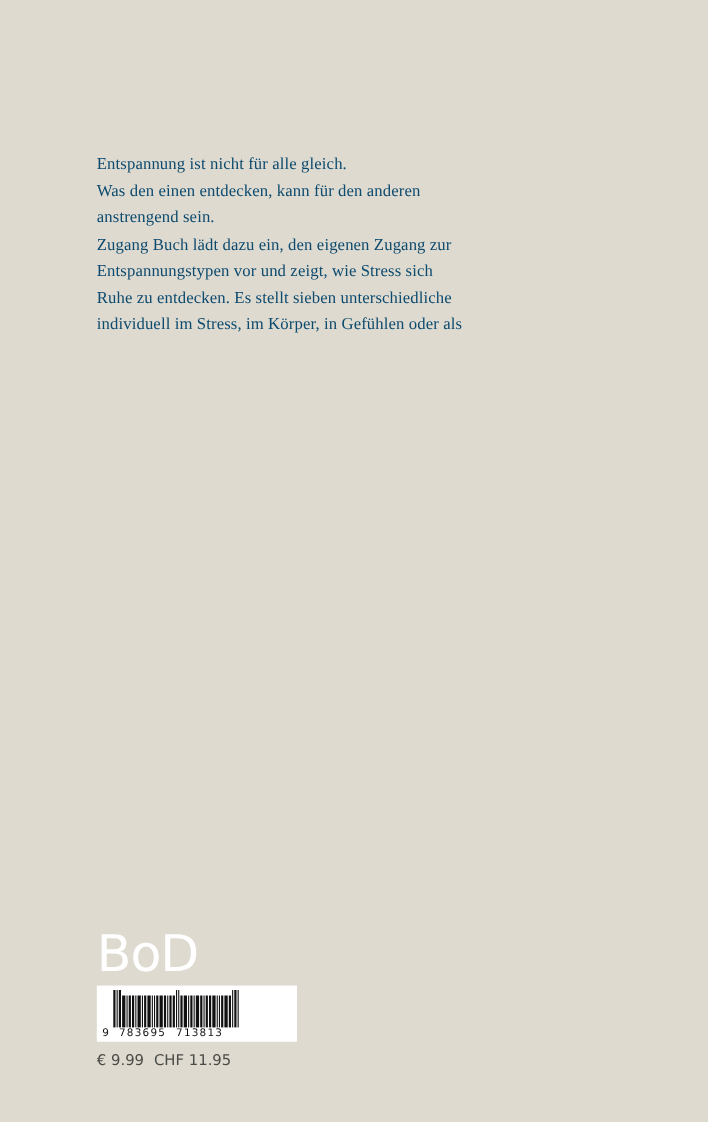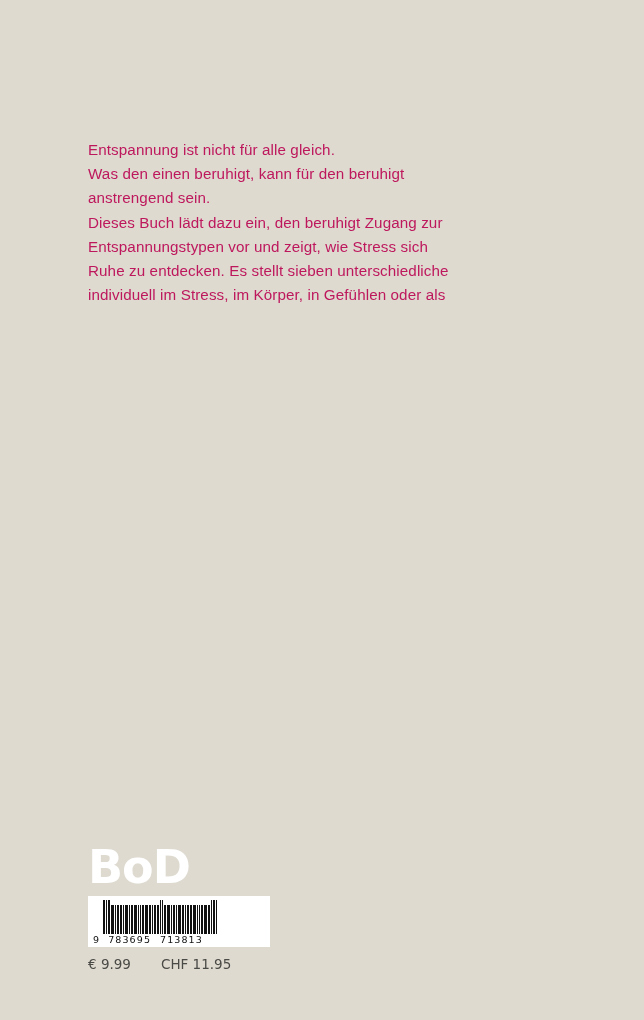--- a/index.html
+++ b/index.html
@@ -17,39 +17,39 @@
   .page {
     position: absolute;
     inset: 0;
     background: #dedad0;
   }
   .blurb {
     position: absolute;
     left: 88px;
     top: 138px;
     width: 460px;
-    color: #be185d;
+    color: #0c4a6e;
     font-size: 15.2px;
     line-height: 24.2px;
-    font-family: Liberation Sans, sans-serif;
+    font-family: Liberation Serif, serif;
     letter-spacing: 0.1px;
   }
   .blurb p {
     margin: 0;
   }
   .publisher-block {
     position: absolute;
     left: 88px;
     bottom: 48px;
     width: 200px;
   }
   .logo {
     color: #ffffff;
     font-family: "DejaVu Sans", sans-serif;
-    font-weight: bold;
+    font-weight: normal;
     font-size: 46px;
     line-height: 46px;
     letter-spacing: -1px;
     margin-bottom: 6px;
     user-select: none;
   }
   .barcode-wrap {
     width: 182px;
     background: #ffffff;
     padding: 4px 4px 2px 4px;
@@ -87,33 +87,33 @@
   }
   .barcode-digits .grp {
     margin-right: 9px;
   }
   .prices {
     margin-top: 9px;
     color: #4a4a46;
     font-family: "DejaVu Sans", sans-serif;
     font-size: 13.5px;
     display: flex;
-    gap: 30px;
+    gap: 9px;
   }
 </style>
 </head>
 <body>
 
 <div class="page">
 
   <div class="blurb">
     <p>Entspannung ist nicht für alle gleich.</p>
-    <p>Was den einen beruhigt, kann für den beruhigt</p>
+    <p>Was den einen entdecken, kann für den anderen</p>
     <p>anstrengend sein.</p>
-    <p>Dieses Buch lädt dazu ein, den beruhigt Zugang zur</p>
+    <p>Zugang Buch lädt dazu ein, den eigenen Zugang zur</p>
     <p>Entspannungstypen vor und zeigt, wie Stress sich</p>
     <p>Ruhe zu entdecken. Es stellt sieben unterschiedliche</p>
     <p>individuell im Stress, im Körper, in Gefühlen oder als</p>
   </div>
 
   <div class="publisher-block">
     <div class="logo">BoD</div>
 
     <div class="barcode-wrap">
       <div class="barcode">

